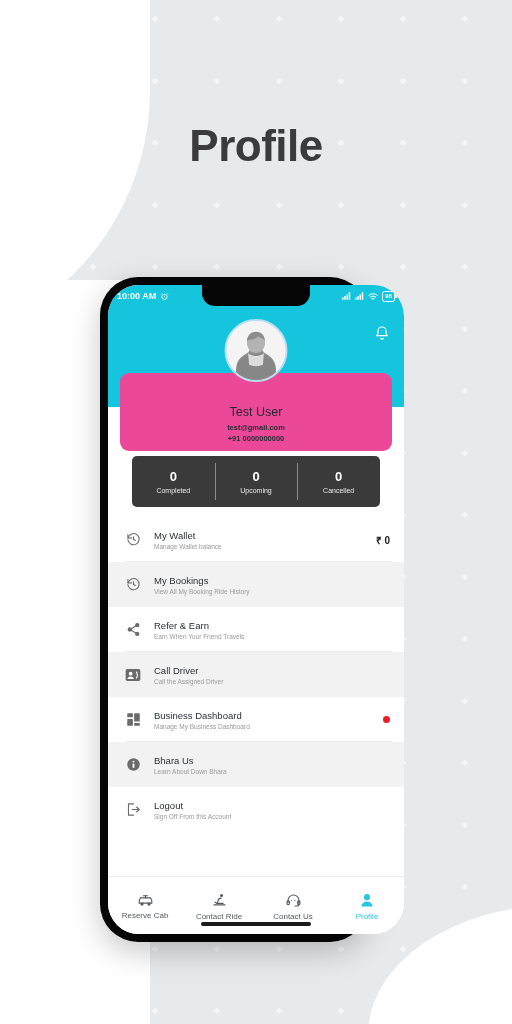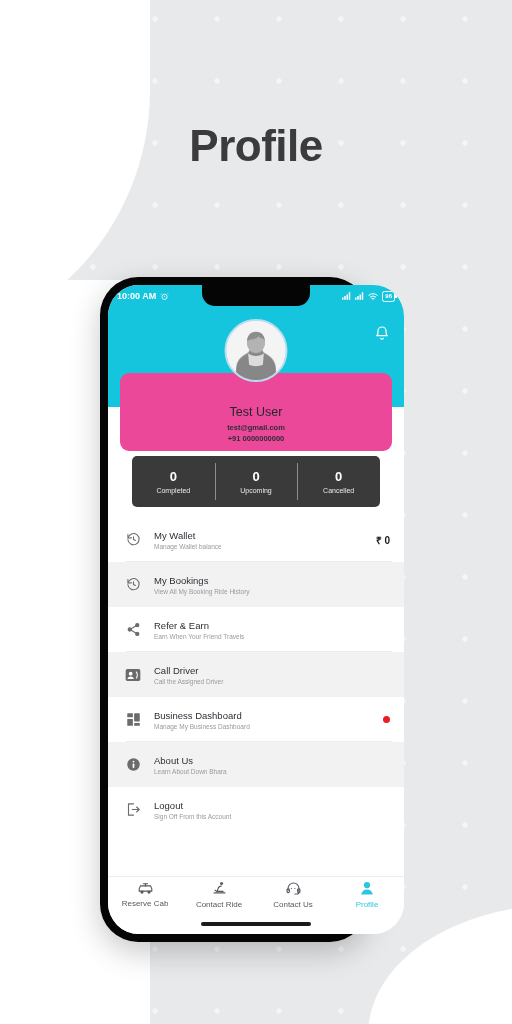--- a/index.html
+++ b/index.html
@@ -240,21 +240,21 @@
   
   .botnav {
     position: absolute;
     left: 0; bottom: 0;
     width: 296px;
     height: 58px;
     background: #ffffff;
     border-top: 1px solid #ececec;
     display: flex;
     align-items: flex-start;
-    padding-top: 4px;
+    padding-top: 16px;
   }
   .nav-item {
     flex: 1;
     display: flex;
     flex-direction: column;
     align-items: center;
     gap: 4px;
   }
   .nav-lbl { font-size: 8px; color: #55595e; }
   .nav-item.active .nav-lbl { color: #2cc6e0; }
@@ -449,21 +449,21 @@
 
         <div class="mrow alt">
           <div class="ic">
             <svg width="15" height="15" viewBox="0 0 24 24">
               <circle cx="12" cy="12" r="10" fill="#6b6b6b"></circle>
               <circle cx="12" cy="7.3" r="1.5" fill="#ffffff"></circle>
               <rect x="10.6" y="10.4" width="2.8" height="7.2" rx="1.2" fill="#ffffff"></rect>
             </svg>
           </div>
           <div class="mtxt">
-            <div class="mtitle">About Us</div>
+            <div class="mtitle">Bhara Us</div>
             <div class="msub">Learn About Down Bhara</div>
           </div>
         </div>
 
         <div class="mrow">
           <div class="ic">
             <svg width="15" height="15" viewBox="0 0 24 24" fill="none" stroke="#6b6b6b" stroke-width="1.8" stroke-linecap="round" stroke-linejoin="round">
               <path d="M12 3H4v18h8"></path>
               <line x1="10" y1="12" x2="21" y2="12"></line>
               <polyline points="17 8 21 12 17 16"></polyline>

